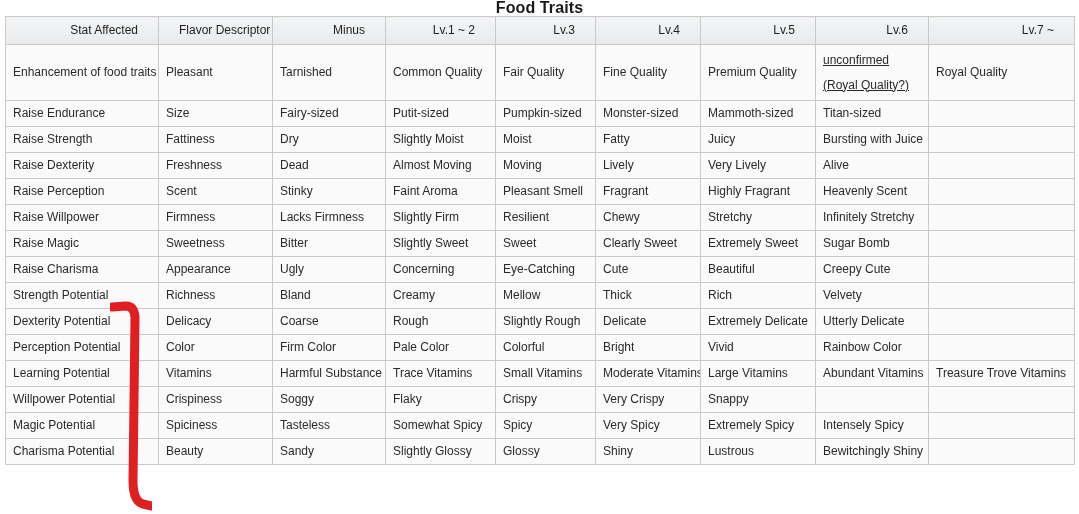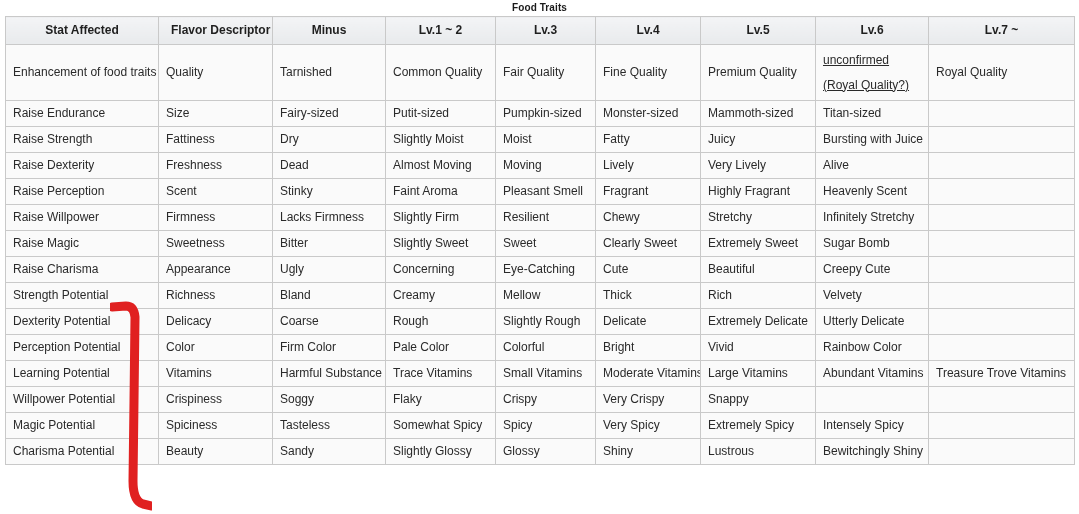--- a/index.html
+++ b/index.html
@@ -15,21 +15,21 @@
     color: #222222;
     -webkit-font-smoothing: antialiased;
   }
   #page-root {
     position: relative;
     width: 1079px;
     height: 514px;
   }
   .table-title {
     text-align: center;
-    font-size: 10px;
+    font-size: 16px;
     font-weight: bold;
     color: #1a1a1a;
     line-height: 16px;
     height: 16px;
     padding: 0;
     margin: 0;
     letter-spacing: 0.1px;
   }
   table.traits {
     border-collapse: collapse;
@@ -45,27 +45,27 @@
     padding: 0 7px;
     font-size: 12px;
     vertical-align: middle;
     overflow: hidden;
     white-space: nowrap;
     background: #fafafa;
   }
   table.traits thead th {
     background: #eceef0;
     background-image: linear-gradient(to bottom, #f3f4f6 0%, #e8eaec 100%);
-    text-align: center;
-    font-weight: bold;
+    text-align: right;
+    font-weight: normal;
     font-size: 12px;
     color: #1f1f1f;
     height: 27px;
     line-height: 27px;
-    padding: 0 12px;
+    padding: 0 20px;
   }
   table.traits tbody td {
     height: 25px;
     line-height: 25px;
     text-align: left;
     color: #2a2a2a;
   }
   tbody tr.tall-row td {
     height: 55px;
     line-height: 25px;
@@ -126,21 +126,21 @@
         <th>Lv.3</th>
         <th>Lv.4</th>
         <th>Lv.5</th>
         <th>Lv.6</th>
         <th>Lv.7 ~</th>
       </tr>
     </thead>
     <tbody id="traits-body">
         <tr class="tall-row">
           <td class="stat-name">Enhancement of food traits</td>
-          <td class="flavor">Quality</td>
+          <td class="flavor">Pleasant</td>
           <td class="minus-val">Tarnished</td>
           <td class="lv-val">Common Quality</td>
           <td class="lv-val">Fair Quality</td>
           <td class="lv-val">Fine Quality</td>
           <td class="lv-val">Premium Quality</td>
           <td class="note-val">unconfirmed<br>(Royal Quality?)</td>
           <td class="lv-val">Royal Quality</td>
         </tr>
         <tr>
           <td class="stat-name">Raise Endurance</td>

